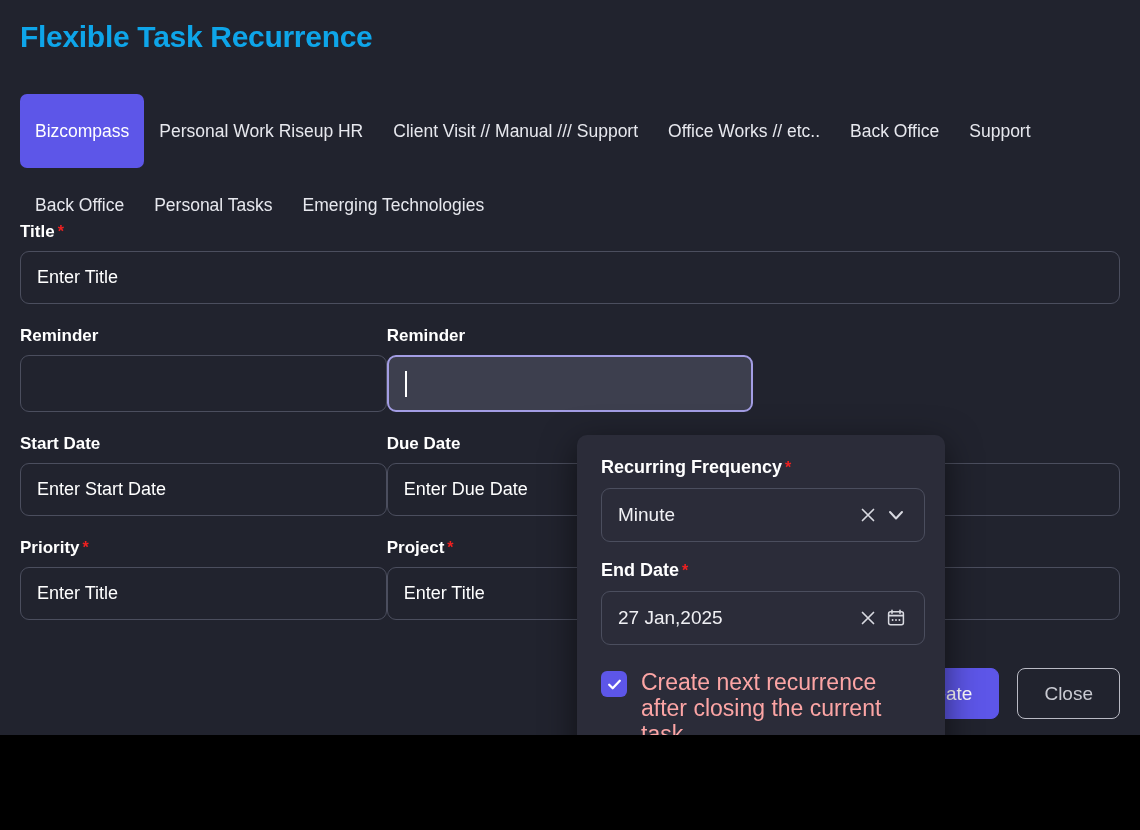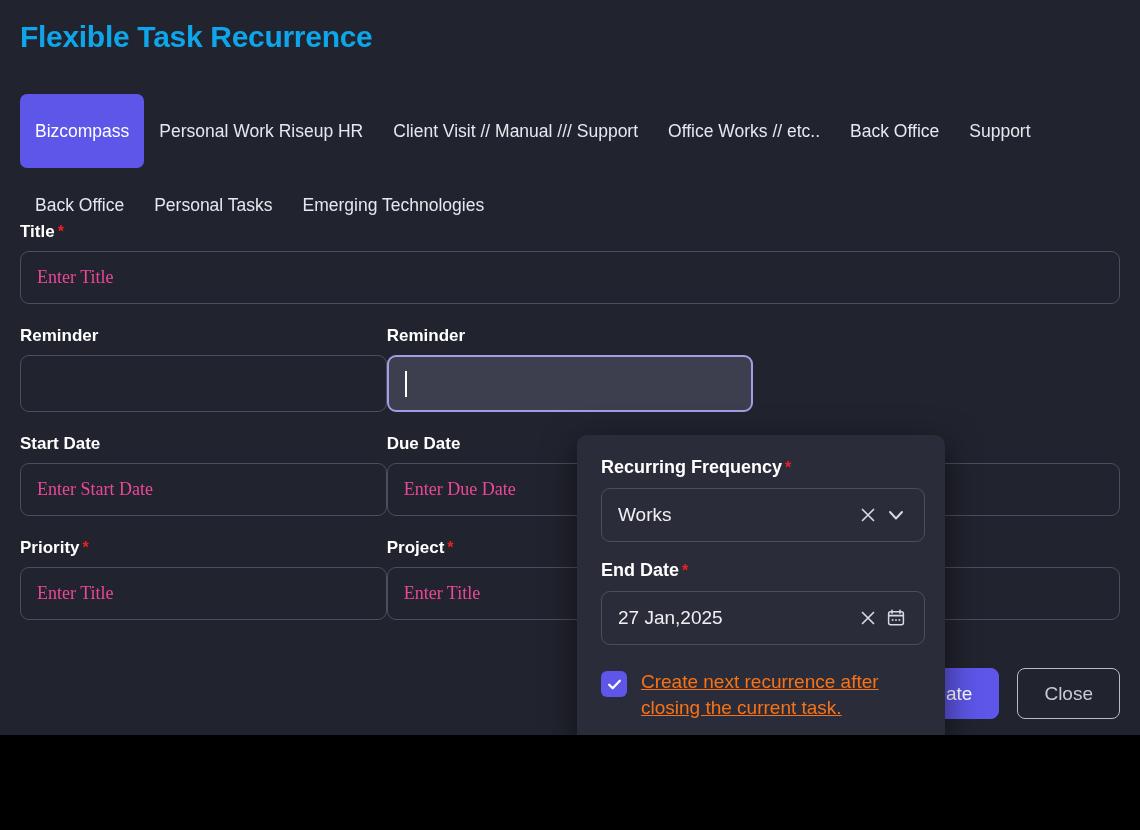--- a/index.html
+++ b/index.html
@@ -78,21 +78,21 @@
     border: 1px solid #4b4e5e;
     border-radius: 9px;
     background: transparent;
     color: #d7d8de;
     font-size: 18px;
     padding: 0 16px;
     width: 100%;
     line-height: 51px;
     display: block;
   }
-  .input.placeholder { color: #ec4899; font-family: Liberation Serif, serif; }
+  .input.placeholder { color: #ffffff; }
   .input.tall { height: 57px; line-height: 55px; }
 
   .row { display: flex; }
   .col { flex: 1; min-width: 0; }
 
   .block { margin-bottom: 22px; }
 
   
   .input.focused {
     border: 2px solid #a39de4;
@@ -185,24 +185,23 @@
     border-radius: 6px;
     background: #5d56e8;
     flex: 0 0 26px;
     display: flex;
     align-items: center;
     justify-content: center;
     cursor: pointer;
     margin-top: 2px;
   }
   .check-label {
-    font-size: 19px;
-    color: #f97316;
+    font-size: 23px;
+    color: #fca5a5;
     line-height: 26px;
-    text-decoration: underline;
   }
 </style>
 </head>
 <body>
 
 <div id="app">
 
   <h1 class="page-title">Flexible Task Recurrence</h1>
 
   <div class="tab-strip row1">
@@ -279,21 +278,21 @@
     <div class="btn btn-outline">Close</div>
   </div>
 
   <div class="popup">
 
     <div>
       <div class="field-label">
         <span>Recurring Frequency</span><span class="req">*</span>
       </div>
       <div class="select-box">
-        <span class="val">Works</span>
+        <span class="val">Minute</span>
         <span class="icon-btn">
           <svg width="20" height="20" viewBox="0 0 20 20" fill="none" stroke="currentColor" stroke-width="1.7" stroke-linecap="round">
             <path d="M4.5 4.5 L15.5 15.5 M15.5 4.5 L4.5 15.5"></path>
           </svg>
         </span>
         <span class="icon-btn">
           <svg width="22" height="22" viewBox="0 0 22 22" fill="none" stroke="currentColor" stroke-width="2" stroke-linecap="round" stroke-linejoin="round">
             <path d="M5 8 L11 14.5 L17 8"></path>
           </svg>
         </span>

